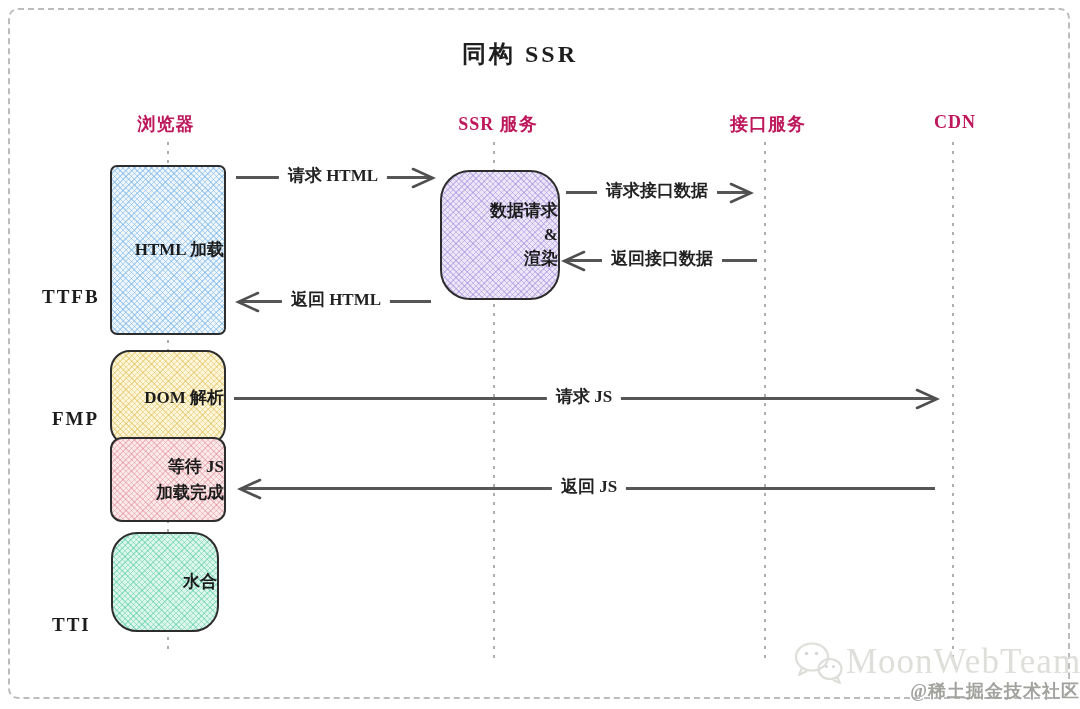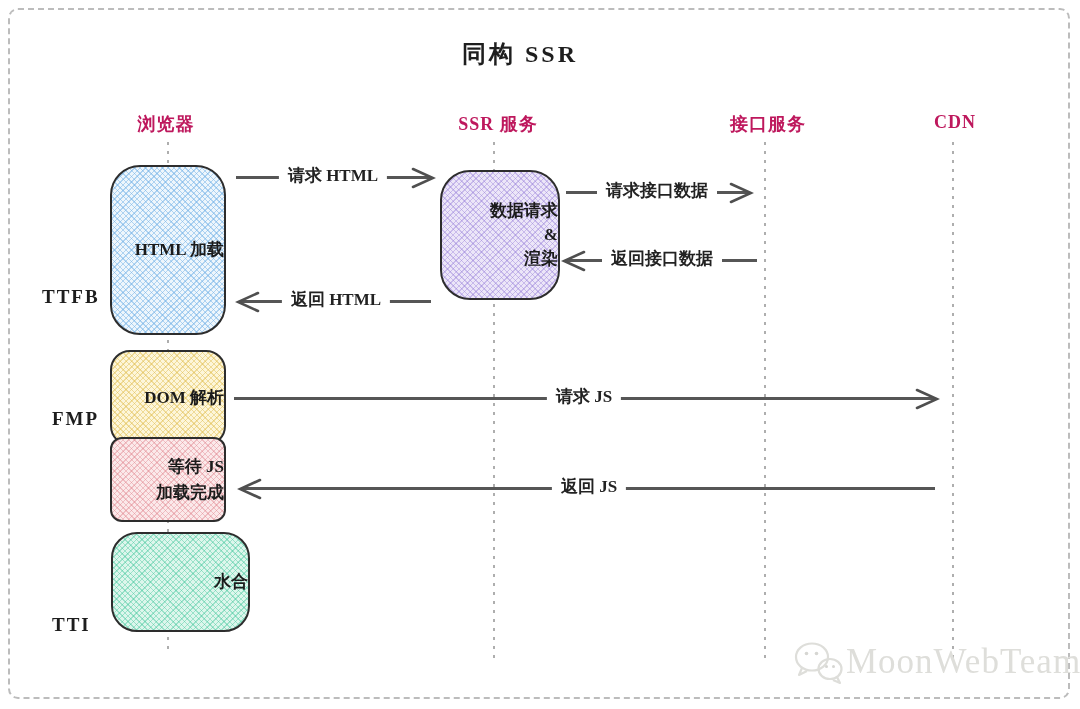--- a/index.html
+++ b/index.html
@@ -100,34 +100,34 @@
 
   <div class="lifeline" style="left:167px;top:142px;height:513px;"></div>
   <div class="lifeline" style="left:493px;top:142px;height:518px;"></div>
   <div class="lifeline" style="left:764px;top:142px;height:518px;"></div>
   <div class="lifeline" style="left:952px;top:142px;height:518px;"></div>
 
   <div class="metric-label" style="left:42px;top:286px;text-align:right;">TTFB</div>
   <div class="metric-label" style="left:52px;top:408px;">FMP</div>
   <div class="metric-label" style="left:52px;top:614px;">TTI</div>
 
-  <div class="box blue" style="left:110px;top:165px;width:116px;height:170px;border-radius:30px;">
+  <div class="box blue" style="left:110px;top:165px;width:116px;height:170px;border-radius:7px;">
     <span>HTML 加载</span>
   </div>
 
   <div class="box yellow" style="left:110px;top:350px;width:116px;height:96px;border-radius:20px;">
     <span>DOM 解析</span>
   </div>
 
   <div class="box pink" style="left:110px;top:437px;width:116px;height:85px;border-radius:12px;">
     <span>等待 JS</span>
     <span>加载完成</span>
   </div>
 
-  <div class="box green" style="left:111px;top:532px;width:139px;height:100px;border-radius:26px;">
+  <div class="box green" style="left:111px;top:532px;width:108px;height:100px;border-radius:26px;">
     <span>水合</span>
   </div>
 
   <div class="box purple" style="left:440px;top:170px;width:120px;height:130px;border-radius:30px;line-height:1.4;">
     <span>数据请求</span>
     <span>&amp;</span>
     <span>渲染</span>
   </div>
 
   <div class="arrow" style="left:236px;top:176px;width:194px;">
@@ -182,14 +182,15 @@
     <ellipse cx="20" cy="17" rx="16" ry="13.5" fill="none" stroke="#dededa" stroke-width="2.2"></ellipse>
     <path d="M10 28 L7 35 L15 31" fill="none" stroke="#dededa" stroke-width="2.2" stroke-linejoin="round"></path>
     <circle cx="14.5" cy="13.5" r="1.8" fill="#d6d6d2"></circle>
     <circle cx="24.5" cy="13.5" r="1.8" fill="#d6d6d2"></circle>
     <ellipse cx="38" cy="29" rx="11.5" ry="10" fill="none" stroke="#dededa" stroke-width="2.2"></ellipse>
     <path d="M45 37 L48 43 L41 40" fill="none" stroke="#dededa" stroke-width="2.2" stroke-linejoin="round"></path>
     <circle cx="34.5" cy="26.5" r="1.5" fill="#d6d6d2"></circle>
     <circle cx="41.5" cy="26.5" r="1.5" fill="#d6d6d2"></circle>
   </svg>
   <div class="watermark-brand">MoonWebTeam</div>
+  <div class="watermark-community">@稀土掘金技术社区</div>
 
 </div>
 
 </body></html>

